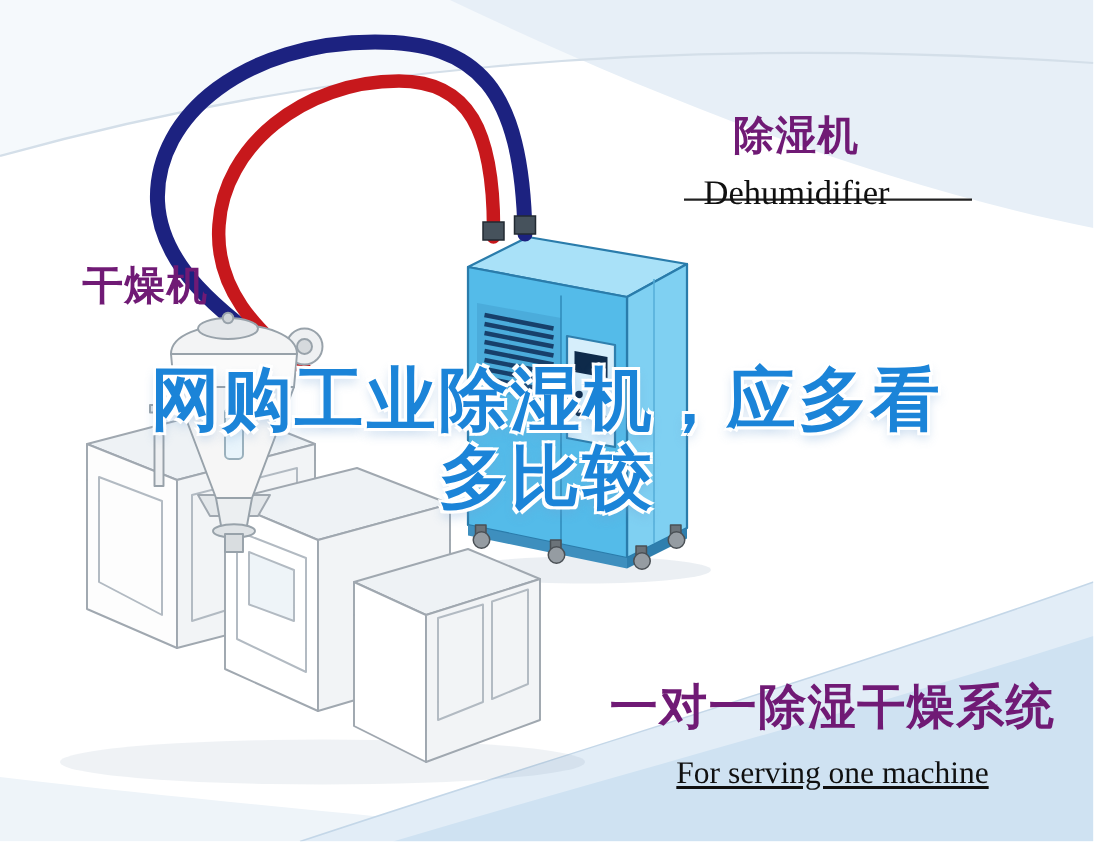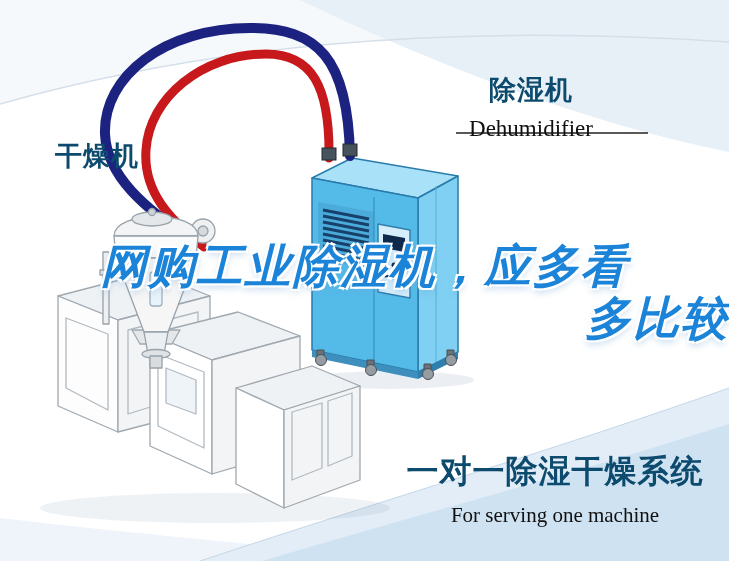--- a/index.html
+++ b/index.html
@@ -7,37 +7,36 @@
     position:relative;
     width:729px;height:561px;
     margin:0 auto;
     background:#ffffff;
     overflow:hidden;
     font-family:"Liberation Sans", sans-serif;
   }
   .page svg{position:absolute;left:0;top:0;}
   .txt{position:absolute;white-space:nowrap;}
   .label-zh{
-    font-weight:900;color:#0c4a6e;font-size:27px;letter-spacing:1px;
+    font-weight:900;color:#701a75;font-size:27px;letter-spacing:1px;
     font-family:"Liberation Sans", sans-serif;
   }
   .label-en{
     font-weight:400;color:#101010;font-size:23px;
     font-family:"Liberation Serif", serif;
   }
   .title-line{
     position:absolute;left:0;width:100%;text-align:center;
     font-weight:900;font-size:46px;letter-spacing:2px;
     color:#1b84d8;
     font-family:"Liberation Sans", sans-serif;
     text-shadow:
       -2px -2px 0 #ffffff, 2px -2px 0 #ffffff,
       -2px  2px 0 #ffffff, 2px  2px 0 #ffffff,
        0 4px 7px rgba(110,160,210,0.45);
-    font-style: italic;
   }
   .center-block{position:absolute;text-align:center;}
 </style>
 </head>
 <body>
 
 <div class="page">
 
   <svg width="729" height="561" viewBox="0 0 729 561">
 
@@ -152,28 +151,28 @@
       <rect x="150" y="272" width="12" height="34" rx="3" fill="#e8f4fb" stroke="#9ab0bc"></rect>
 
       <polygon points="144,332 168,332 164,354 148,354" fill="#eceff1"></polygon>
       <ellipse cx="156" cy="354" rx="14" ry="4.5" fill="#dfe3e6"></ellipse>
       <rect x="150" y="356" width="12" height="12" fill="#d9dde0"></rect>
     </g>
 
     <line x1="456" y1="133" x2="648" y2="133" stroke="#222" stroke-width="1.5"></line>
   </svg>
 
-  <div class="txt label-zh" style="left:55px;top:138px;">干燥机</div>
+  <div class="txt label-zh" style="left:55px;top:172px;">干燥机</div>
 
   <div class="center-block" style="left:456px;top:72px;width:150px;">
     <div class="label-zh">除湿机</div>
     <div class="label-en" style="margin-top:8px;">Dehumidifier</div>
   </div>
 
   <div class="title-line" style="top:236px;">网购工业除湿机，应多看</div>
-  <div class="title-line" style="top:288px;text-align:right;">多比较</div>
+  <div class="title-line" style="top:288px;">多比较</div>
 
   <div class="center-block" style="left:405px;top:450px;width:300px;">
     <div class="label-zh" style="font-size:32px;">一对一除湿干燥系统</div>
-    <div class="label-en" style="font-size:21px;margin-top:9px;">For serving one machine</div>
+    <div class="label-en" style="font-size:21px;margin-top:9px;text-decoration:underline;">For serving one machine</div>
   </div>
 
 </div>
 
 </body></html>

